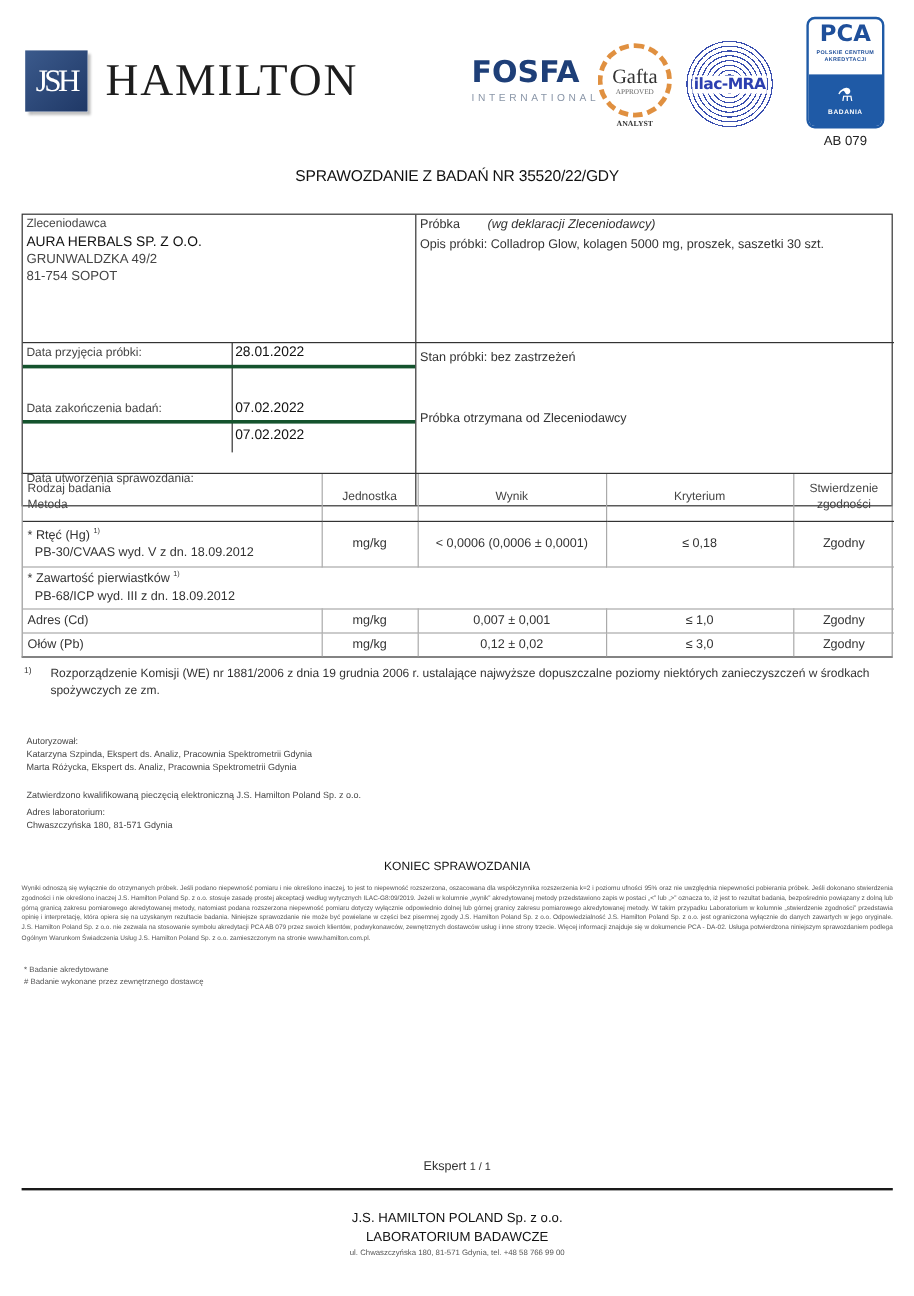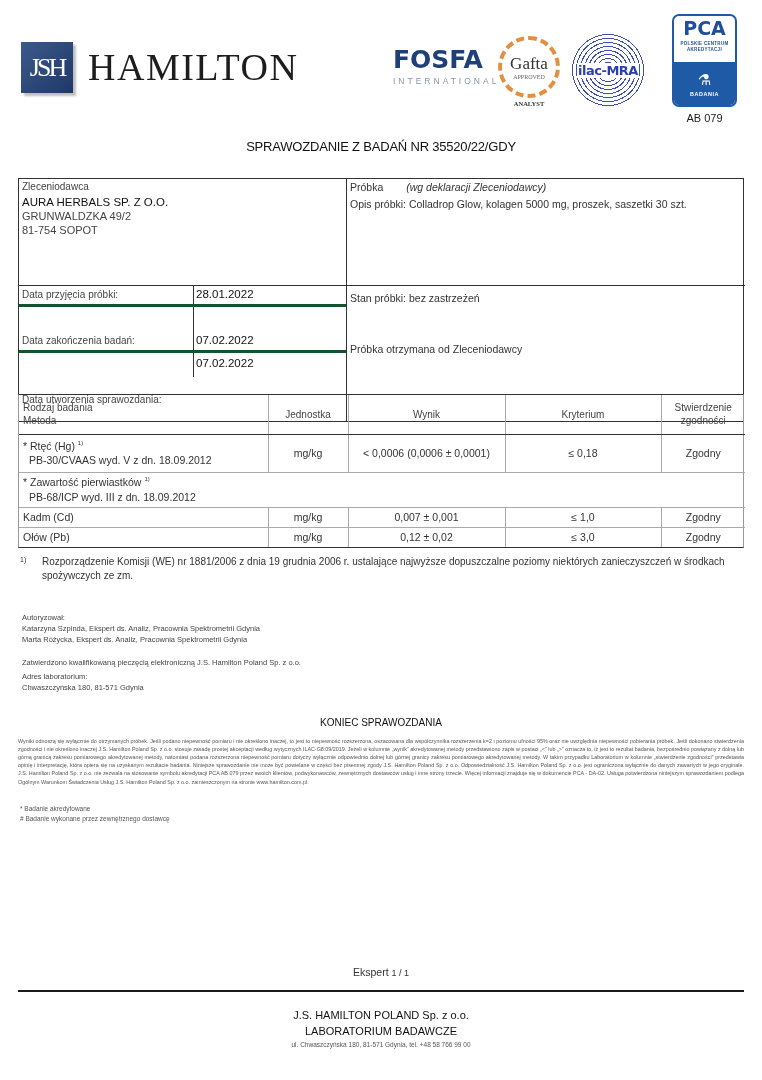--- a/index.html
+++ b/index.html
@@ -191,21 +191,21 @@
       <td class="c">≤ 0,18</td>
       <td class="c">Zgodny</td>
     </tr>
     <tr class="r-group">
       <td colspan="5" style="border-right:none;">
         <span>* Zawartość pierwiastków</span> <sup>1)</sup>
         <span class="method">PB-68/ICP wyd. III z dn. 18.09.2012</span>
       </td>
     </tr>
     <tr class="r-el">
-      <td>Kadm (Cd)</td>
+      <td>Adres (Cd)</td>
       <td class="c">mg/kg</td>
       <td class="c">0,007 ± 0,001</td>
       <td class="c">≤ 1,0</td>
       <td class="c">Zgodny</td>
     </tr>
     <tr class="r-el">
       <td>Ołów (Pb)</td>
       <td class="c">mg/kg</td>
       <td class="c">0,12 ± 0,02</td>
       <td class="c">≤ 3,0</td>

